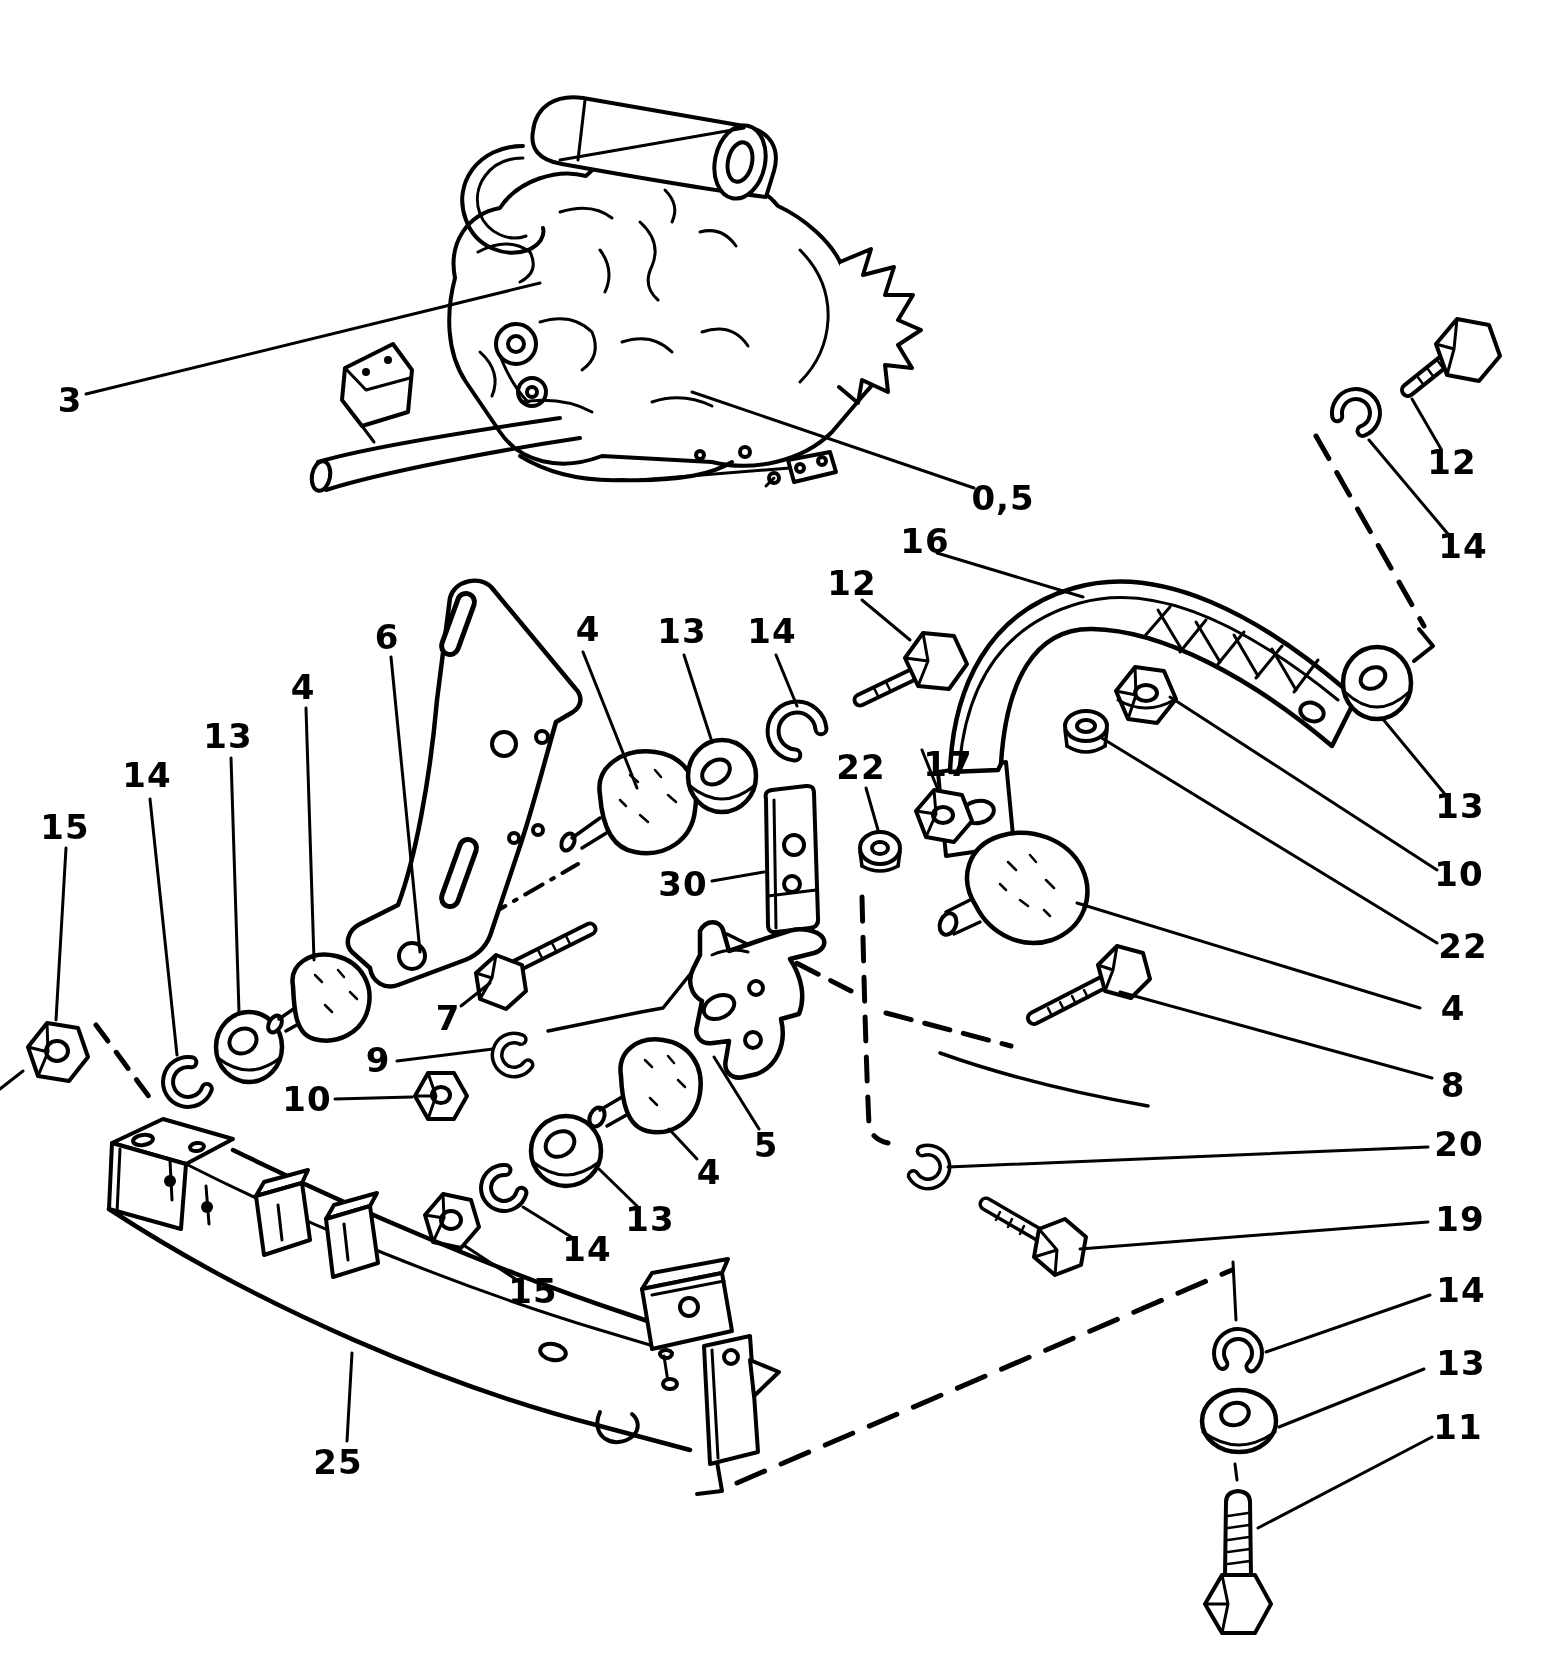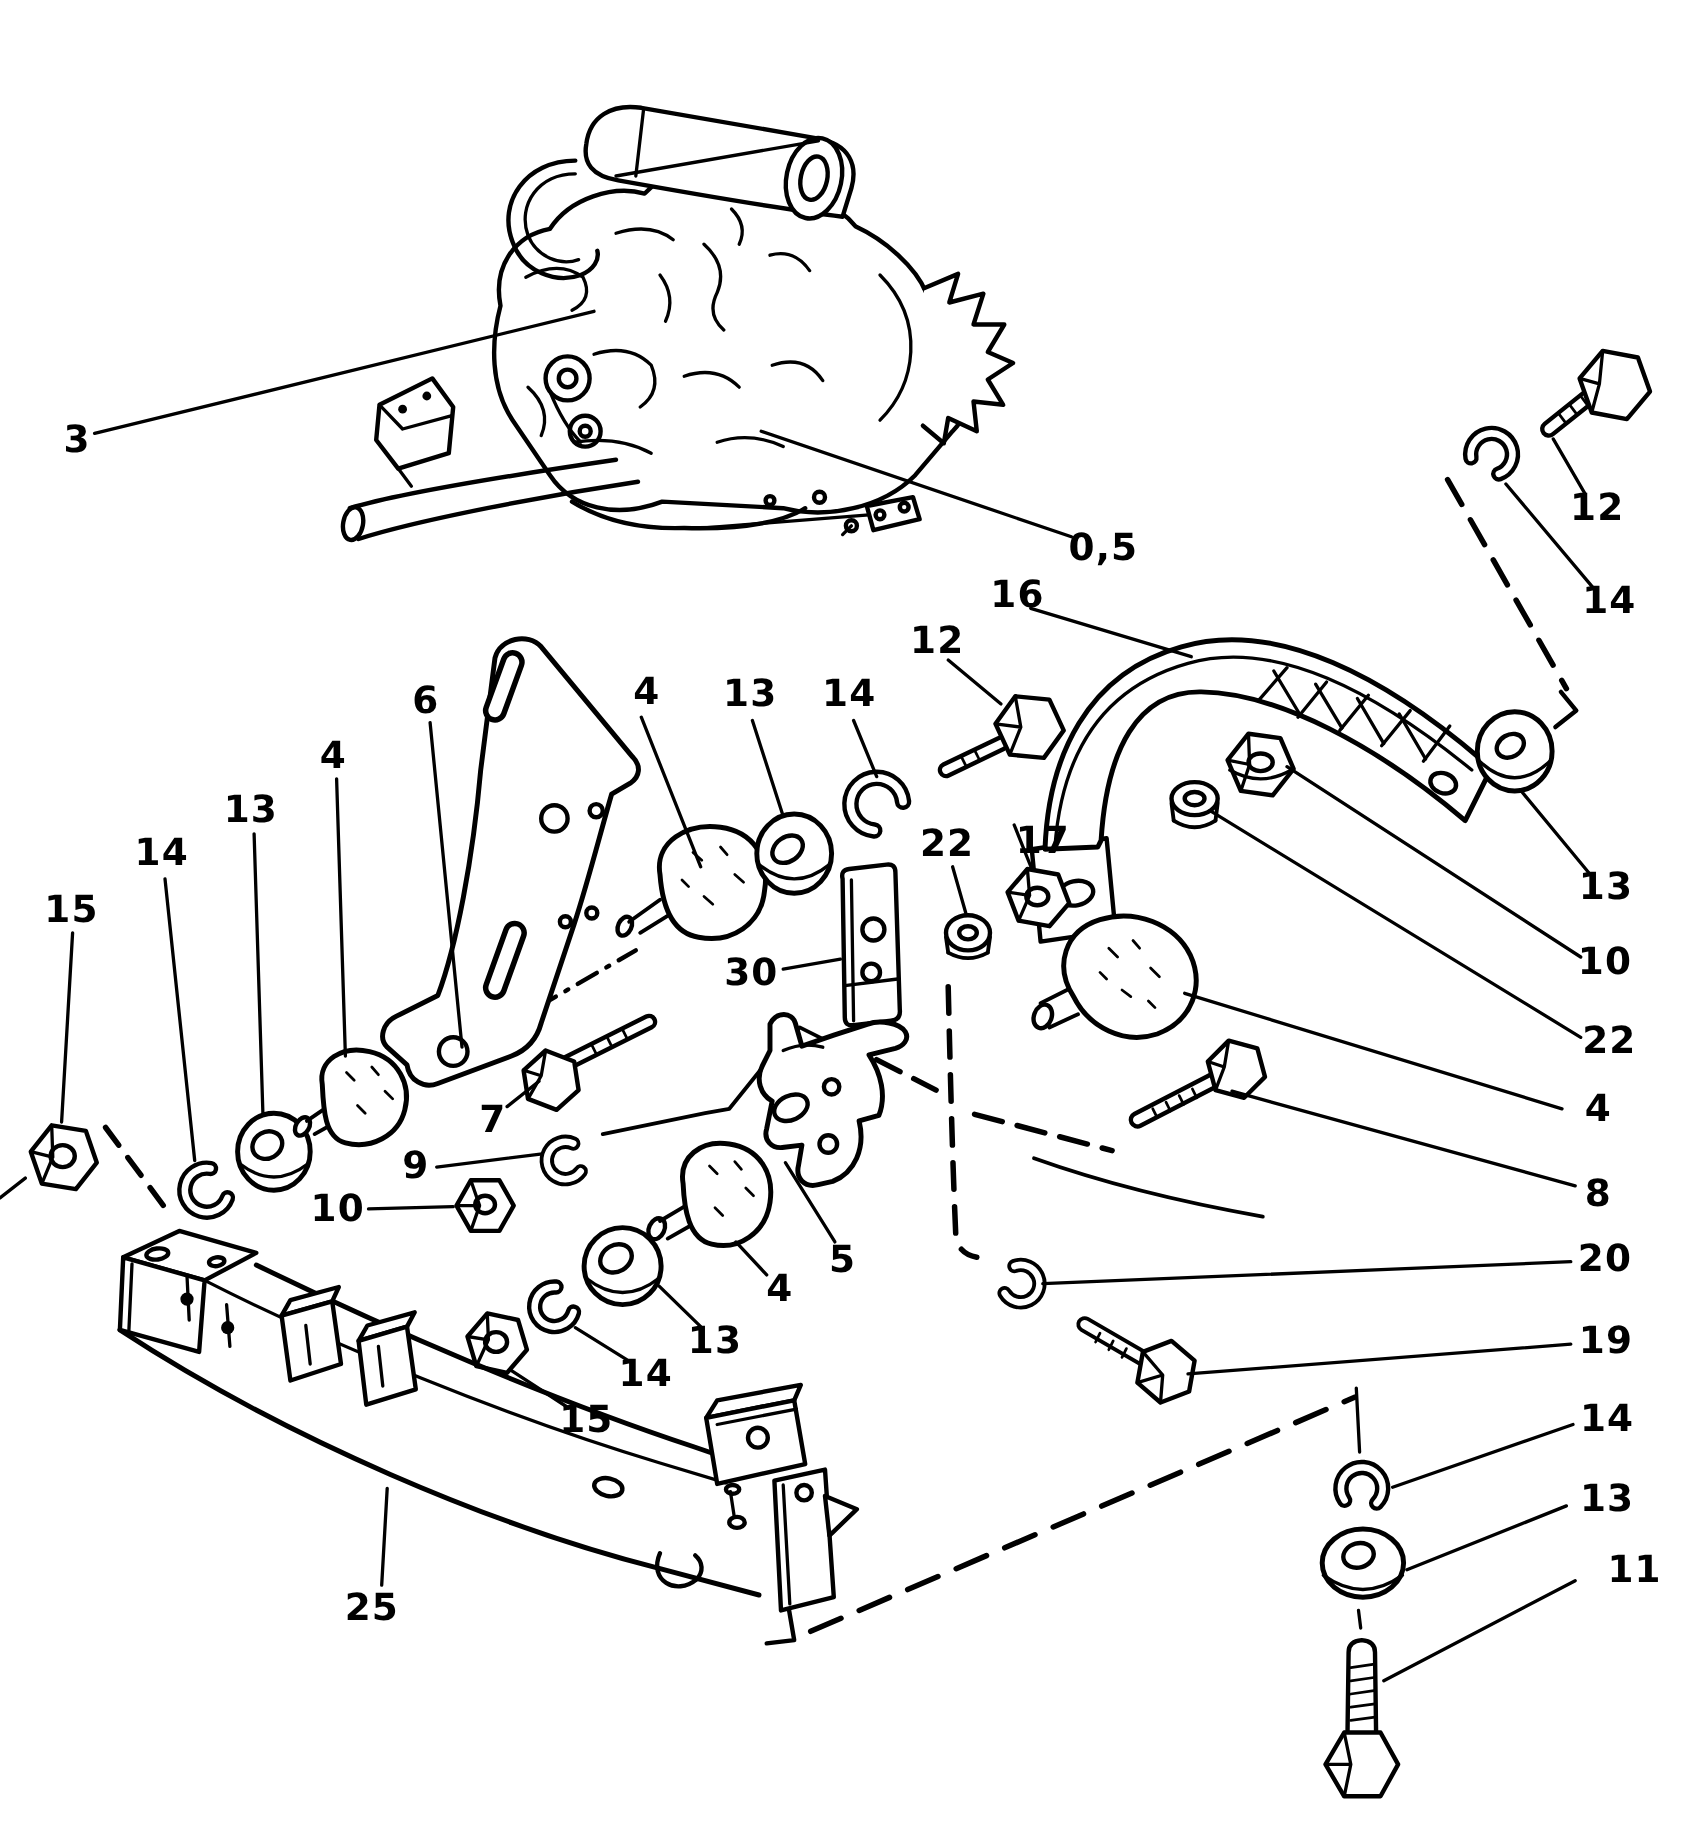--- a/index.html
+++ b/index.html
@@ -399,21 +399,21 @@
       <div class="callout" style="left: 303px; top: 687px;">4</div>
       <div class="callout" style="left: 1460px; top: 806px;">13</div>
       <div class="callout" style="left: 1459px; top: 874px;">10</div>
       <div class="callout" style="left: 1463px; top: 946px;">22</div>
       <div class="callout" style="left: 1453px; top: 1008px;">4</div>
       <div class="callout" style="left: 1453px; top: 1085px;">8</div>
       <div class="callout" style="left: 1459px; top: 1144px;">20</div>
       <div class="callout" style="left: 1460px; top: 1219px;">19</div>
       <div class="callout" style="left: 1461px; top: 1290px;">14</div>
       <div class="callout" style="left: 1461px; top: 1363px;">13</div>
-      <div class="callout" style="left: 1458px; top: 1427px; margin-left: 28px;">11</div>
+      <div class="callout" style="left: 1458px; top: 1427px;">11</div>
       <div class="callout" style="left: 766px; top: 1145px;">5</div>
       <div class="callout" style="left: 709px; top: 1172px;">4</div>
       <div class="callout" style="left: 650px; top: 1219px;">13</div>
       <div class="callout" style="left: 587px; top: 1249px;">14</div>
       <div class="callout" style="left: 533px; top: 1291px;">15</div>
       <div class="callout" style="left: 338px; top: 1462px;">25</div>
     </div>
 </div>
 
 </body></html>

